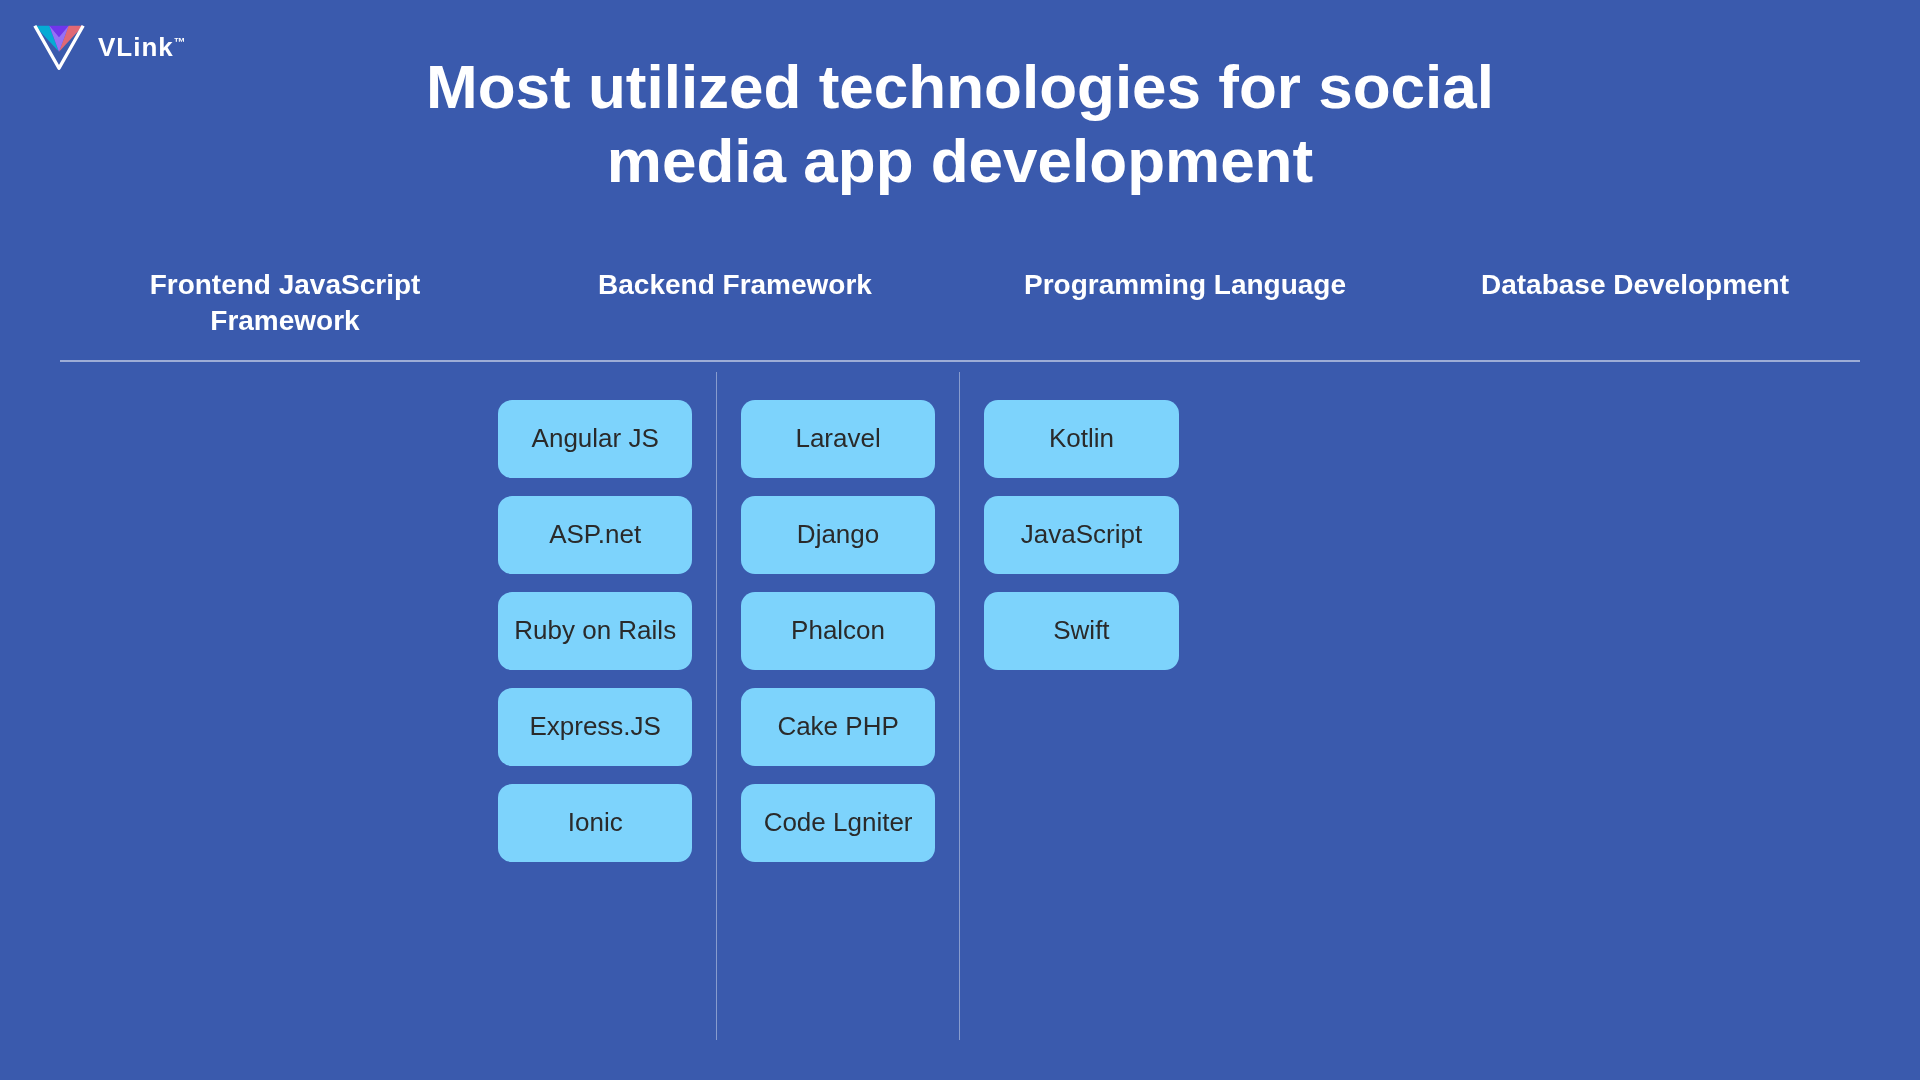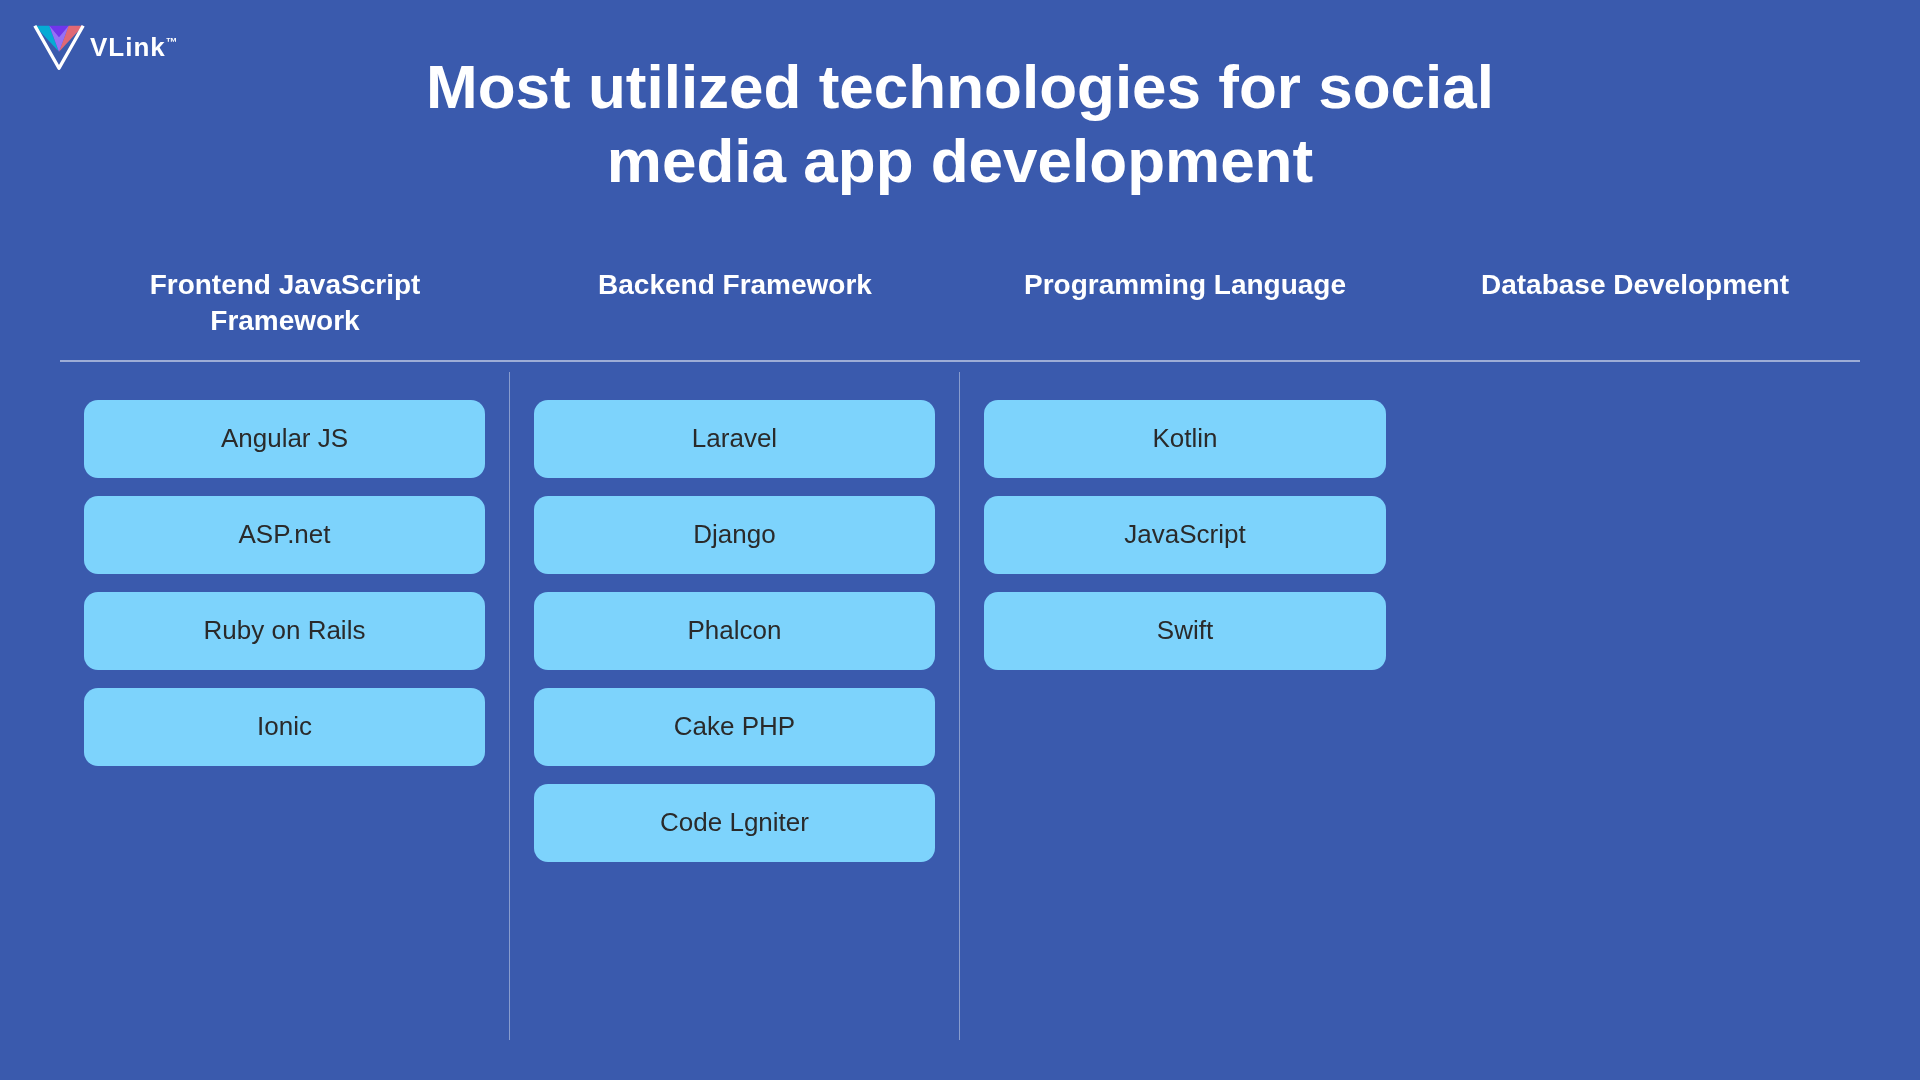--- a/index.html
+++ b/index.html
@@ -26,21 +26,21 @@
       align-items: center;
       padding: 30px 60px 40px 60px;
     }
 
     .logo {
       position: absolute;
       top: 18px;
       left: 30px;
       display: flex;
       align-items: center;
-      gap: 2px;
+      gap: 10px;
     }
 
     .logo-text {
       font-size: 26px;
       font-weight: 900;
       color: white;
       letter-spacing: 1px;
     }
 
     .logo-text sup {
@@ -58,20 +58,21 @@
       margin-bottom: 58px;
       max-width: 1100px;
     }
 
     .table-container {
       width: 100%;
       max-width: 1800px;
       display: flex;
       flex-direction: column;
       flex: 1;
+      align-items: center;
     }
 
     .table-header {
       display: grid;
       grid-template-columns: 1fr 1fr 1fr 1fr;
       margin-bottom: 10px;
     }
 
     .col-header {
       color: white;
@@ -158,20 +159,21 @@
       <div class="col-header">Programming Language</div>
       <div class="col-header">Database Development</div>
     </div>
 
     <div class="table-body">
 
       <div class="col-body">
         <div class="tech-item">Angular JS</div>
         <div class="tech-item">ASP.net</div>
         <div class="tech-item">Ruby on Rails</div>
+        <div class="tech-item">Express.JS</div>
         <div class="tech-item">Ionic</div>
       </div>
 
       <div class="col-body">
         <div class="tech-item">Laravel</div>
         <div class="tech-item">Django</div>
         <div class="tech-item">Phalcon</div>
         <div class="tech-item">Cake PHP</div>
         <div class="tech-item">Code Lgniter</div>
       </div>

